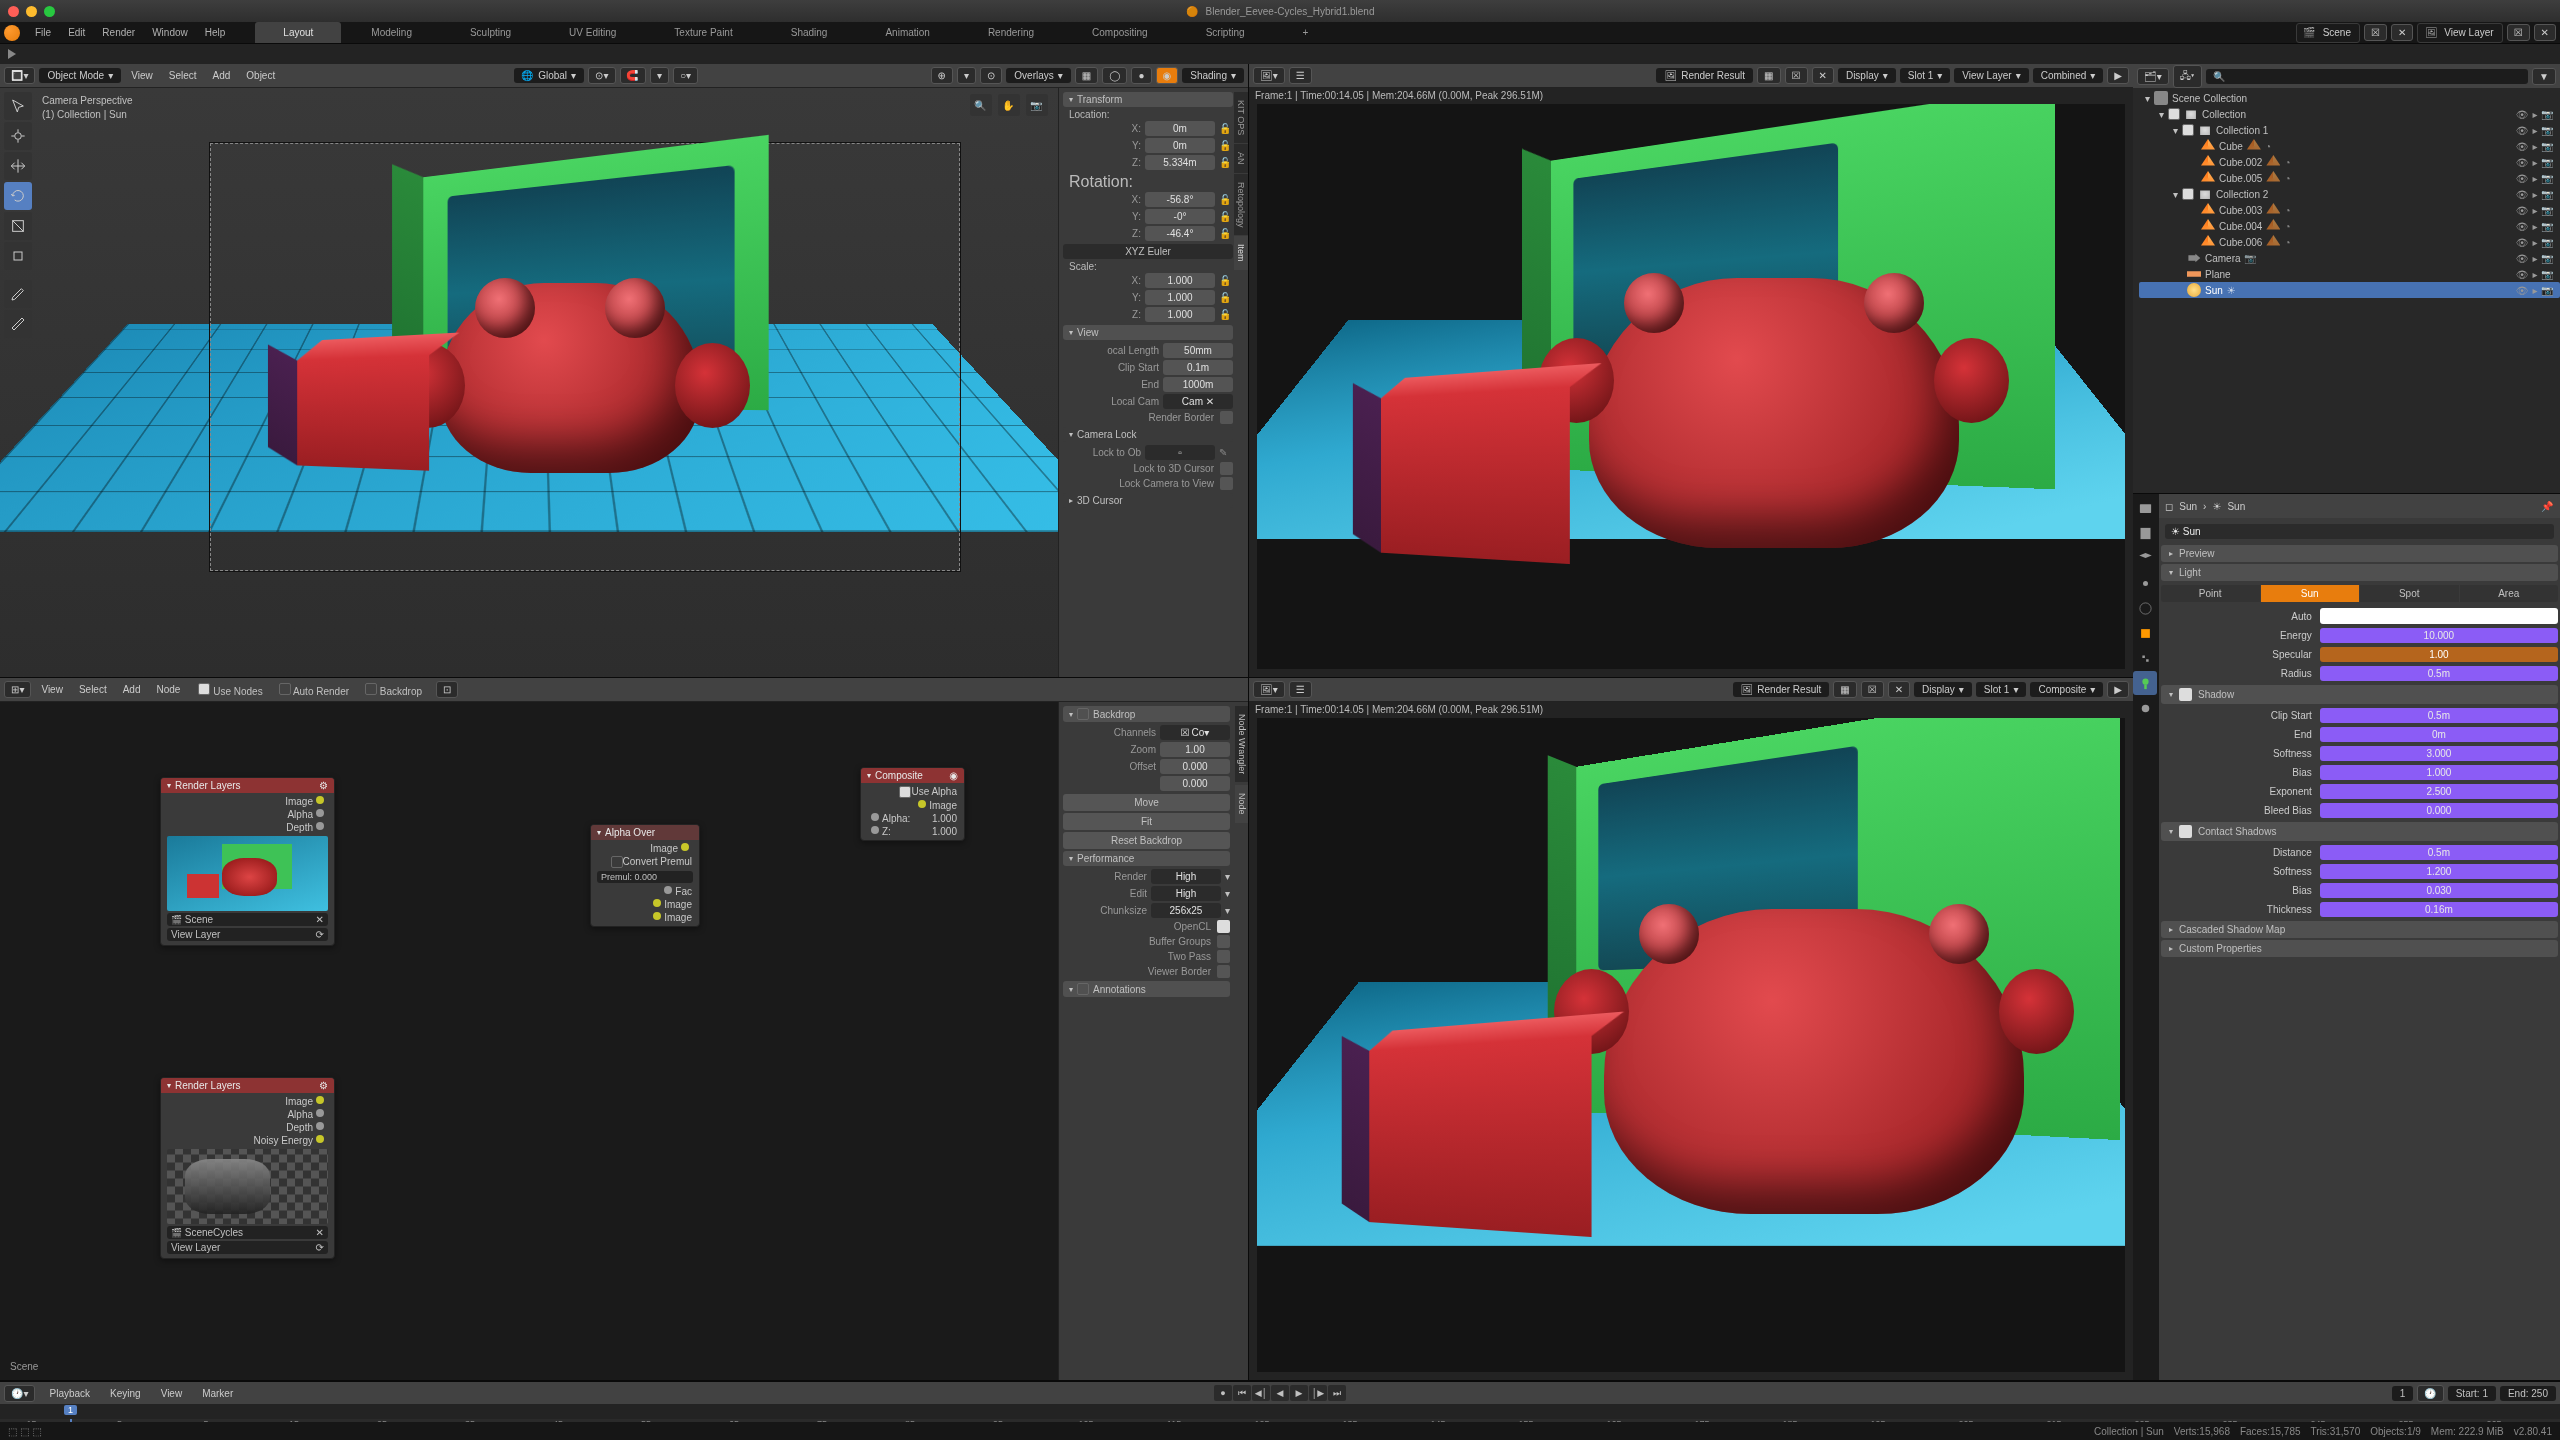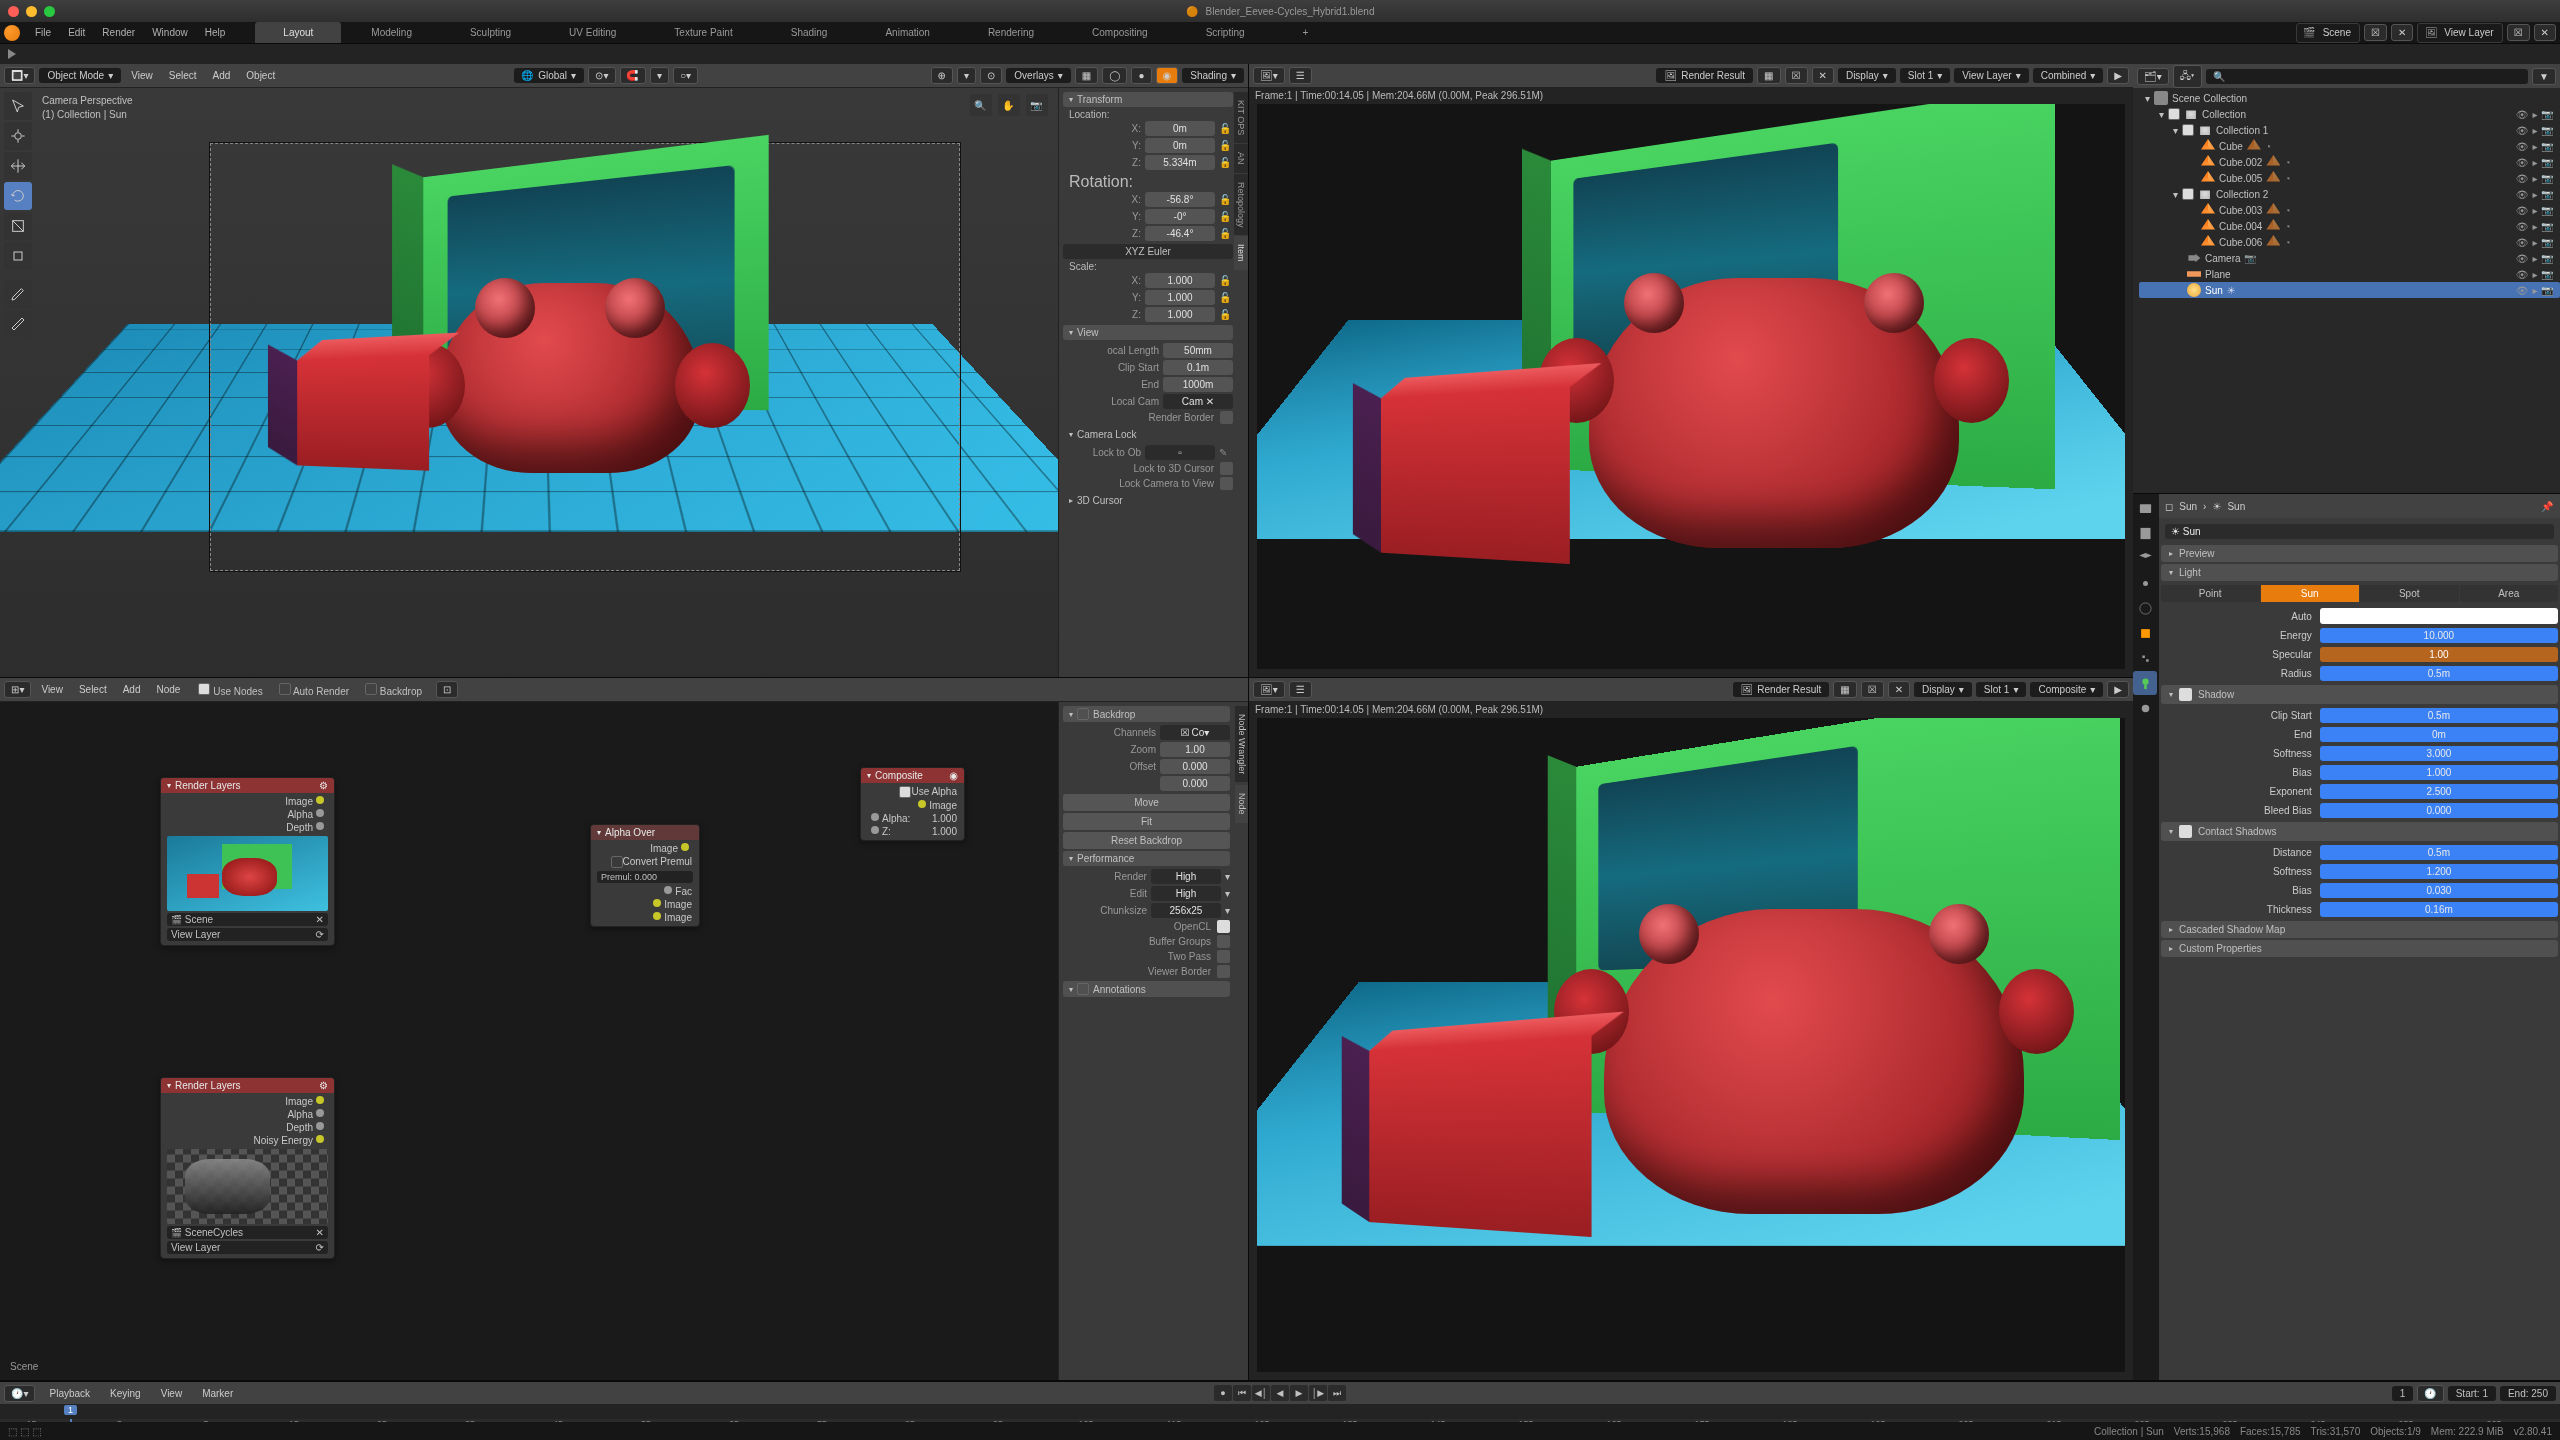--- a/index.html
+++ b/index.html
@@ -120,21 +120,21 @@
 .prop-tab{width:24px;height:24px;display:flex;align-items:center;justify-content:center;cursor:pointer;border-radius:3px}
 .prop-tab.active{background:#446290}
 .prop-tab svg{width:15px;height:15px}
 .prop-body{flex:1;background:#3a3a3a;overflow-y:auto;padding:0 2px}
 .prop-hd{height:24px;background:#424242;display:flex;align-items:center;padding:0 6px;gap:10px;margin:-0px -2px 2px}
 .prop-crumb{display:flex;align-items:center;gap:6px;color:#ccc}
 .prop-panel-hd{background:#505050;padding:3px 8px;border-radius:3px;margin:2px 0;display:flex;align-items:center;gap:6px}
 .prop-panel-hd .cb{width:13px;height:13px;background:#ddd;border-radius:2px}
 .prop-row{display:flex;align-items:center;padding:2px 0}
 .prop-row label{width:40%;text-align:right;padding-right:8px;color:#ccc;font-size:10px}
-.prop-row .field{flex:1;background:#3b82f6;border-radius:3px;padding:2px 8px;text-align:center;color:#e8e8e8;font-size:10px}
+.prop-row .field{flex:1;background:#8b5cf6;border-radius:3px;padding:2px 8px;text-align:center;color:#e8e8e8;font-size:10px}
 .prop-row .field.orange{background:#b5651d;color:#fff}
 .prop-row .field.swatch{background:#fff;height:16px}
 .light-type-row{display:flex;gap:1px;margin:4px 0}
 .light-type-row span{flex:1;background:#333;padding:3px 0;text-align:center;font-size:10px;cursor:pointer}
 .light-type-row span.active{background:#e87d0d;color:#fff}
 .light-type-row span:first-child{border-radius:3px 0 0 3px}
 .light-type-row span:last-child{border-radius:0 3px 3px 0}
 
 
 .timeline{position:absolute;left:0;right:0;bottom:0;height:60px;background:#232323;border-top:2px solid #0a0a0a}

